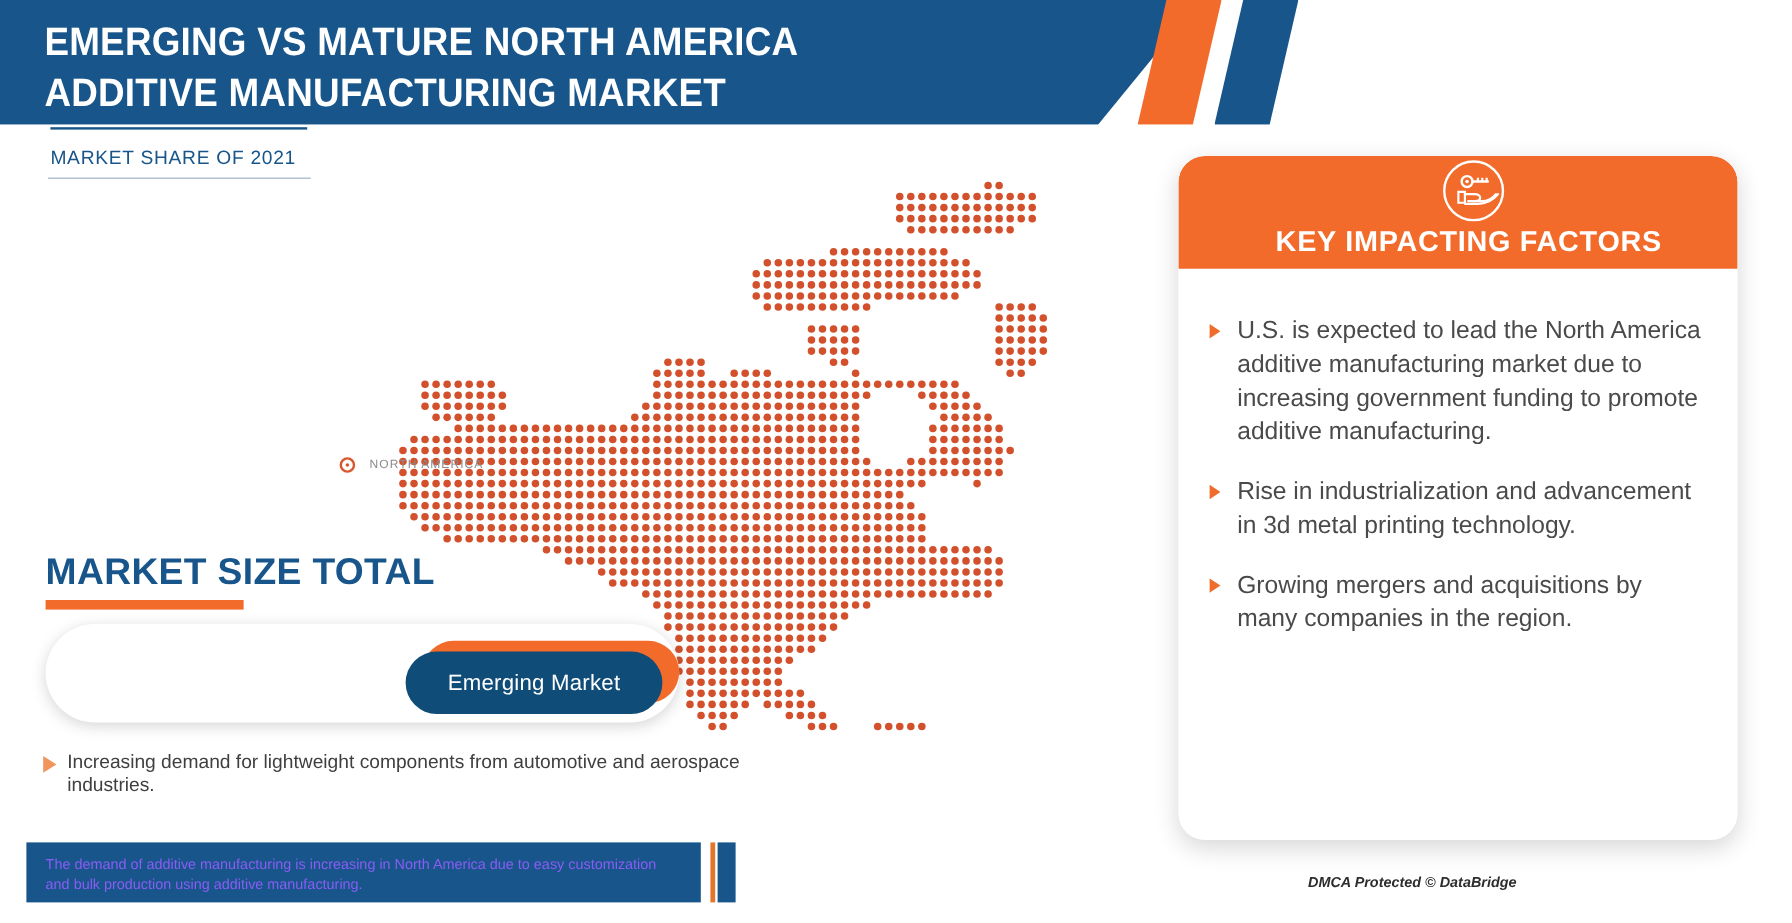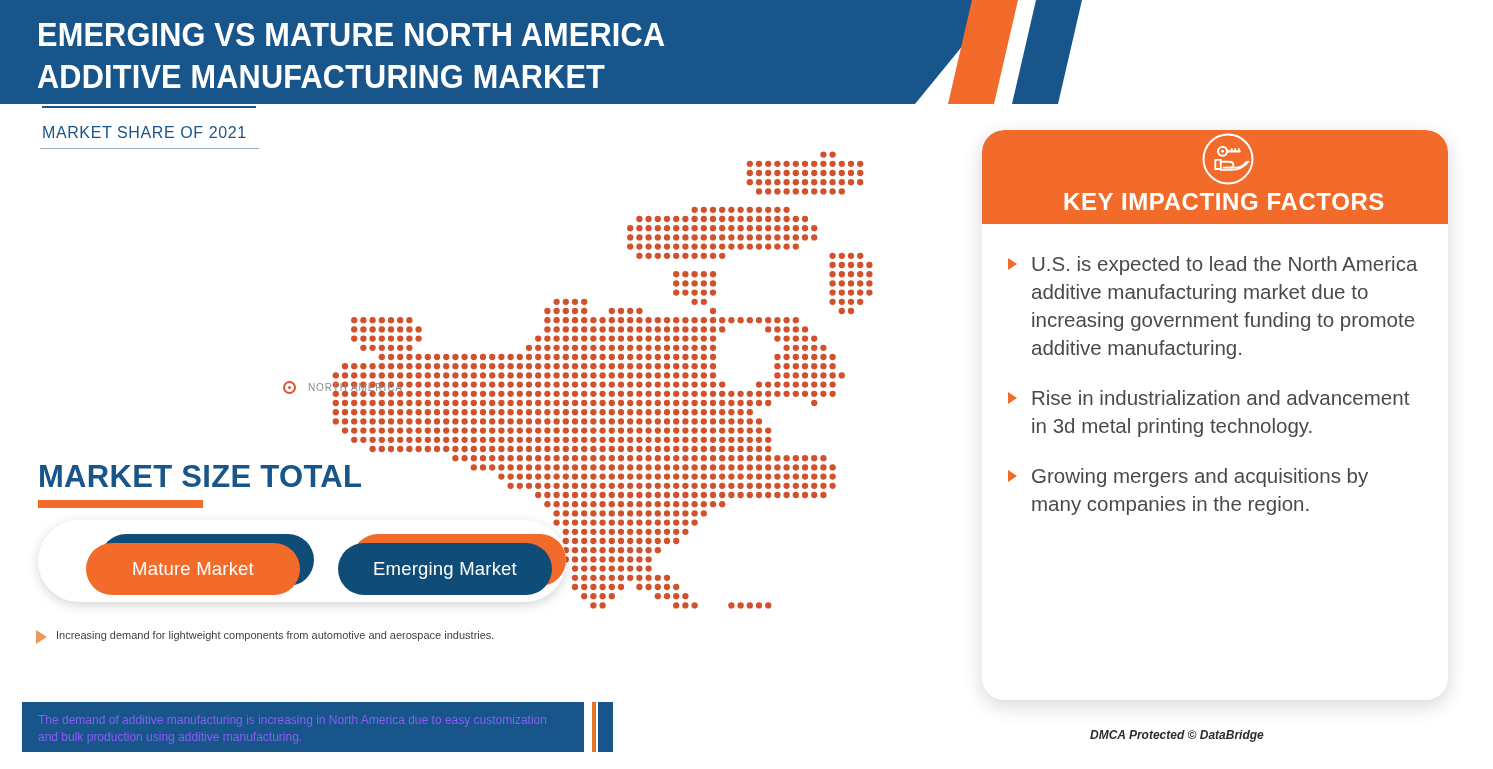--- a/index.html
+++ b/index.html
@@ -106,21 +106,21 @@
   .left-bullet{
     position:absolute;left:36px;top:626px;width:600px;
     display:flex;gap:9px;align-items:flex-start;
   }
   .tri-outline{
     flex:0 0 auto;margin-top:4px;width:0;height:0;
     border-top:7px solid transparent;border-bottom:7px solid transparent;
     border-left:11px solid #f0955c;
   }
   .left-bullet .bt{
-    font-size:11px;line-height:19px;color:#3f3f3f;
+    font-size:16px;line-height:19px;color:#3f3f3f;
   }
 
   
   .footbar{position:absolute;left:22px;top:702px;width:600px;height:50px;}
   .footbar .fb-main{
     position:absolute;left:0;top:0;width:562px;height:50px;background:#17558a;
   }
   .footbar .fb-orange{
     position:absolute;left:570px;top:0;width:4px;height:50px;background:#e3762b;
   }
@@ -144,21 +144,21 @@
     background:#f26b2a;border-radius:22px 22px 0 0;
     display:flex;align-items:center;flex-direction:column;
   }
   .key-icon{
     margin-left:26px;width:58px;height:58px;flex:0 0 auto;
   }
   .rcard-head .ht{
     margin-left:18px;color:#ffffff;font-weight:bold;font-size:24px;
     letter-spacing:0.6px;text-transform:uppercase;white-space:nowrap;
   }
-  .rcard-body{position:absolute;left:0;top:94px;width:466px;padding-top:16px;}
+  .rcard-body{position:absolute;left:0;top:94px;width:466px;padding-top:28px;}
   .kf-item{display:flex;gap:14px;padding:10px 24px 12px 26px;align-items:flex-start;}
   .tri-solid{
     flex:0 0 auto;margin-top:8px;width:0;height:0;
     border-top:6px solid transparent;border-bottom:6px solid transparent;
     border-left:9px solid #ef6c2a;
   }
   .kf-item .kt{font-size:20.5px;line-height:28px;color:#4a4a4a;}
 
   
   .dmca{
@@ -1404,24 +1404,20 @@
     <span class="ring"></span>
     <span class="txt">NORTH AMERICA</span>
   </div>
 
   <div class="mst">
     <div class="mst-title">MARKET SIZE TOTAL</div>
     <div class="mst-underline"></div>
   </div>
 
   <div class="pill-card">
-    <div class="pill pill-mature">
-      <div class="back"></div>
-      <div class="front">Mature Market</div>
-    </div>
     <div class="pill pill-emerging">
       <div class="back"></div>
       <div class="front">Emerging Market</div>
     </div>
   </div>
 
   <div class="left-bullet">
     <span class="tri-outline"></span>
     <span class="bt">Increasing demand for lightweight components from automotive and aerospace industries.</span>
   </div>

